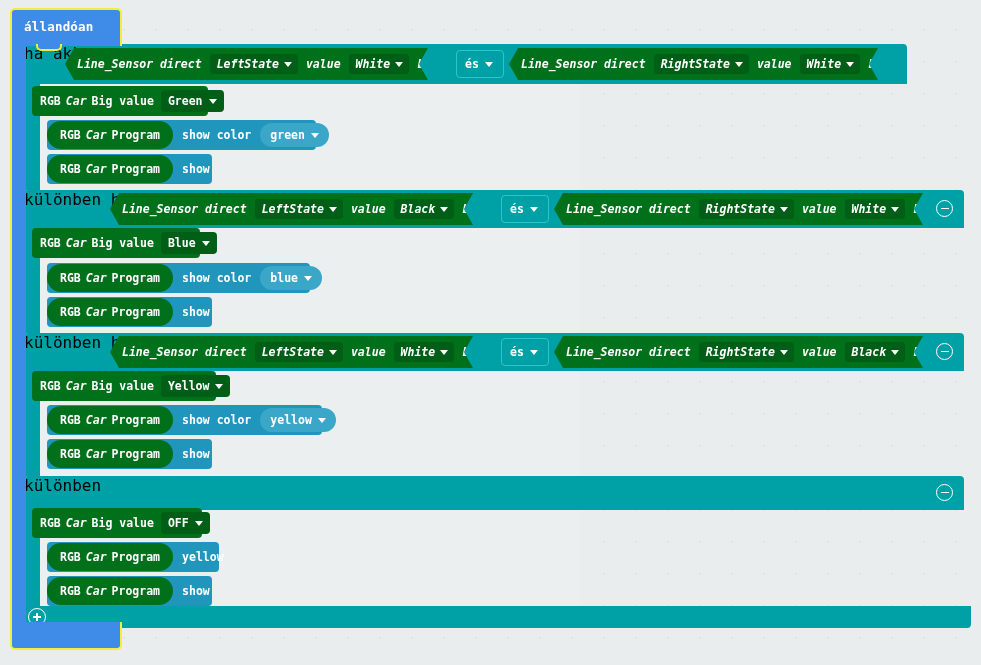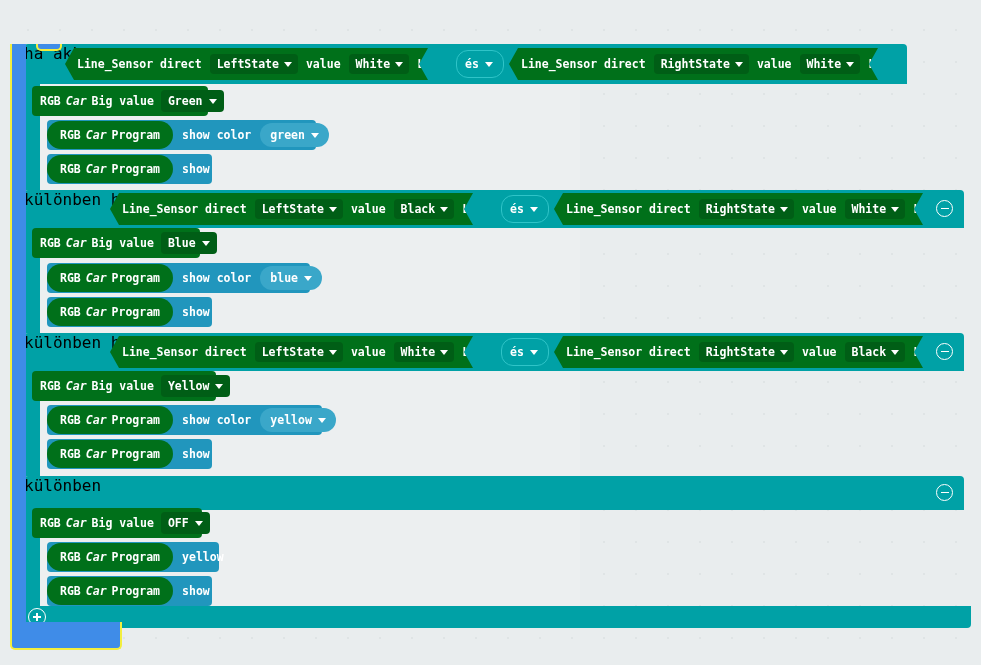--- a/index.html
+++ b/index.html
@@ -48,34 +48,35 @@
 
   
   .cond{
     position:absolute;top:4px;height:32px;
     background:#00701a;
     display:flex;align-items:center;
     padding:0 6px;
     box-sizing:border-box;
     clip-path:polygon(9px 0, 100% 0, calc(100% - 9px) 50%, 100% 100%, 9px 100%, 0 50%);
     white-space:nowrap;
+    font-style:italic;
   }
   .cond .t{color:#fff;font-size:11.5px;font-weight:bold;padding:0 6px;}
   .cond .fld{
     background:#005e16;border-radius:4px;
     color:#fff;font-size:11.5px;font-weight:bold;
     padding:3px 6px 3px 7px;margin:0 2px;
     display:inline-flex;align-items:center;gap:5px;
   }
   
   .andop{
     position:absolute;top:6px;height:28px;
     background:#00a1a6;
     border:1.5px solid #2fc4c8;
-    border-radius:12px;
+    border-radius:4px;
     display:flex;align-items:center;gap:6px;
     padding:0 8px;box-sizing:border-box;
     color:#fff;font-size:11.5px;font-weight:bold;
   }
   .tri{
     width:0;height:0;border-left:4px solid transparent;border-right:4px solid transparent;
     border-top:5px solid #ffffff;display:inline-block;
   }
 
   
@@ -113,20 +114,23 @@
   }
   .circ i{display:block;background:#fff;}
   .circ .h{width:8px;height:1.8px;}
   .circ .v{width:1.8px;height:8px;position:absolute;}
 </style>
 </head>
 <body>
 
 <div id="canvas">
 
+  <div class="forever">
+    <span class="forever-label">állandóan</span>
+  </div>
   <div class="notch" style="left:36px;top:44px;"></div>
   <div class="forever-spine"></div>
   <div class="forever-foot"></div>
 
   <div style="position:absolute;left:24px;top:44px;width:883px;height:40px;background:#00a1a6;border-radius:4px 4px 0 0;">
     <span class="kw" style="left:10px;">ha</span>
 
     <div class="cond" style="left:41px;width:363px;">
       <span class="t">Line_Sensor direct</span>
       <span class="fld">

